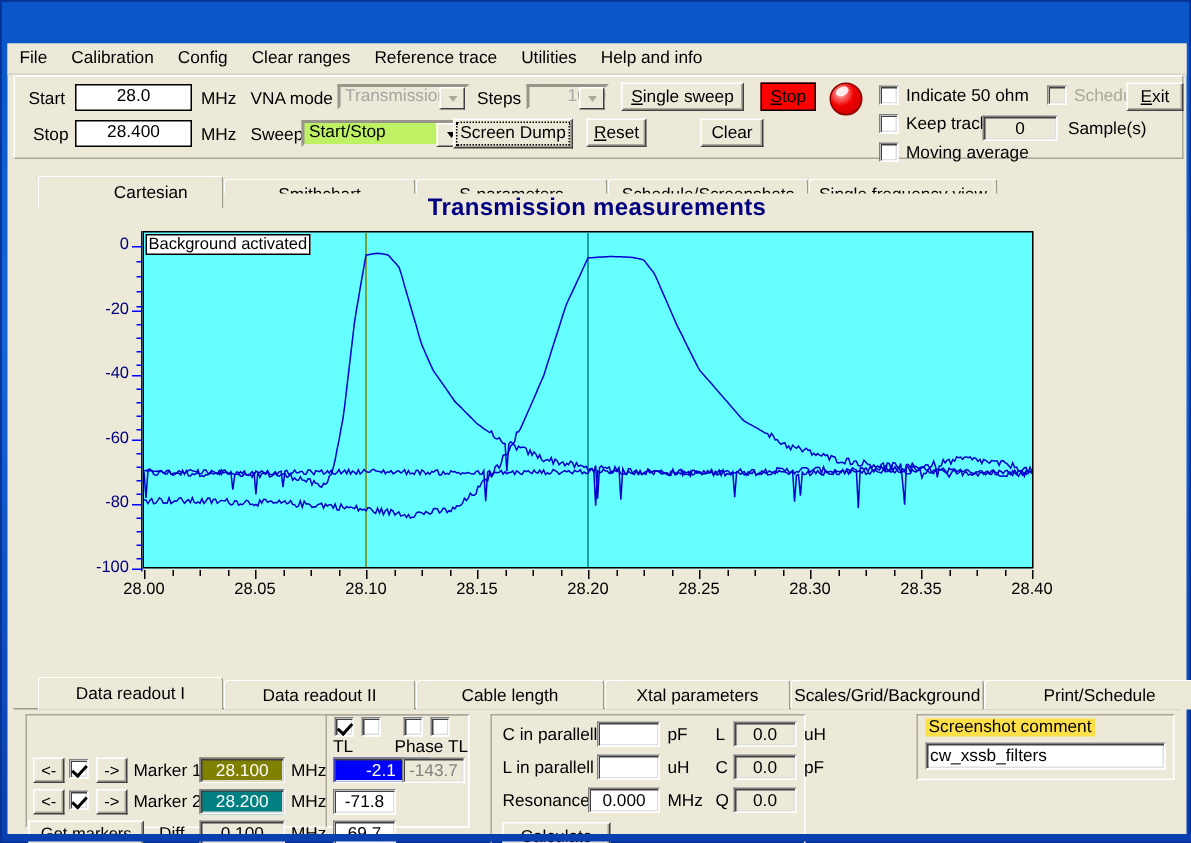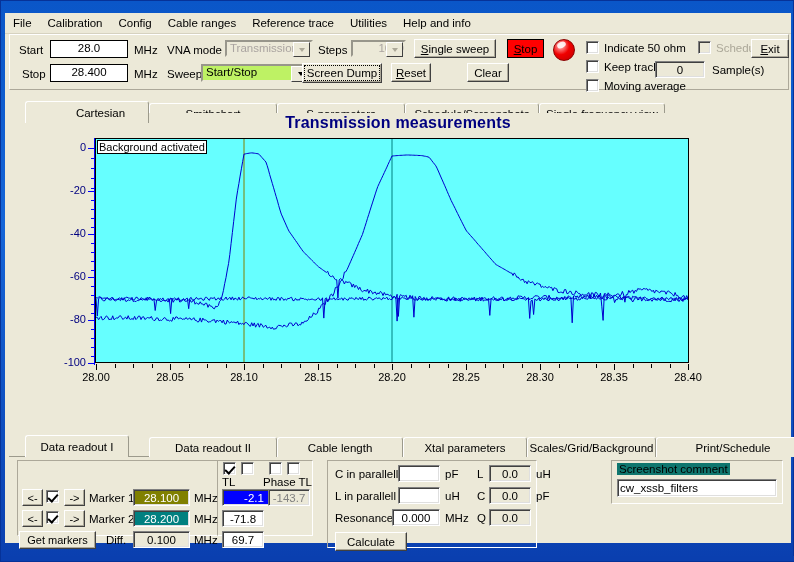--- a/index.html
+++ b/index.html
@@ -44,21 +44,21 @@
     background:linear-gradient(180deg,#7fb8f5 0%,#3b82e0 45%,#1c5fc4 100%);
     box-shadow:inset 0 1px 0 rgba(255,255,255,.6);
   }
   .wbtn.close{background:linear-gradient(180deg,#f9b49a 0%,#e4664a 40%,#cc3311 100%);border-color:#a8280c;}
   .wbtn span{display:block;line-height:1;}
   .wbtn .min{width:8px;height:3px;background:#fff;margin-top:6px;}
   .wbtn .max{width:9px;height:8px;border:2px solid #fff;border-top-width:3px;box-sizing:border-box;}
 
   
   .client{
-    position:absolute;left:4px;top:12px;width:786px;height:530px;
+    position:absolute;left:4px;top:28px;width:786px;height:530px;
     background:#ece9d8;
     box-sizing:border-box;
   }
   .menubar{
     position:absolute;left:0;top:0;width:786px;height:20px;
     background:#ece9d8;display:flex;align-items:center;
     border-bottom:1px solid #d6d2c0;
   }
   .menubar .mi{
     font-size:11.5px;color:#000;padding:2px 8px;cursor:default;
@@ -172,21 +172,21 @@
   .xtickS{position:absolute;top:0;width:1px;height:4px;background:#000;}
   .xlabtxt{position:absolute;top:7px;font-size:11px;color:#000;transform:translateX(-50%);white-space:nowrap;}
   .xtitle{position:absolute;top:22px;width:100%;text-align:center;font-size:11px;color:#000;}
 
   
   .bottompanel{position:absolute;left:4px;top:445px;width:778px;height:82px;background:#ece9d8;}
   .grp{
     position:absolute;box-sizing:border-box;
     border:1px solid #fff;border-top-color:#aca899;border-left-color:#aca899;
   }
-  .grplabel{position:absolute;font-size:11.5px;color:#000;background:#0f766e;padding:0 2px;}
+  .grplabel{position:absolute;font-size:11.5px;color:#000;background:#fde047;padding:0 2px;}
   .mbtn{
     position:absolute;box-sizing:border-box;background:#ece9d8;
     border-top:1px solid #fff;border-left:1px solid #fff;
     border-right:1px solid #404040;border-bottom:1px solid #404040;
     box-shadow:inset -1px -1px 0 #aca899;
     font-size:11px;display:flex;align-items:center;justify-content:center;color:#000;
   }
   .valfield{
     position:absolute;box-sizing:border-box;
     border:1px solid #808080;border-right-color:#fff;border-bottom-color:#fff;
@@ -214,21 +214,21 @@
 
 <div class="window">
 
 
   <div class="client">
 
     <div class="menubar">
       <div class="mi">File</div>
       <div class="mi">Calibration</div>
       <div class="mi">Config</div>
-      <div class="mi">Cable ranges</div>
+      <div class="mi">Clear ranges</div>
       <div class="mi">Reference trace</div>
       <div class="mi">Utilities</div>
       <div class="mi">Help and info</div>
     </div>
 
     <div class="toolbar">
 
       <span class="lbl" style="left:9px;top:9px;">Start</span>
       <div class="tf" style="left:40px;top:5px;width:78px;height:18px;">28.0</div>
       <span class="lbl" style="left:124px;top:9px;">MHz</span>
@@ -407,21 +407,21 @@
           <div class="xtickS" style="left: 538px;"></div>
           <div class="xtickS" style="left: 556px;"></div>
           <div class="xtickS" style="left: 575px;"></div>
           <div class="xtick" style="left: 593px;"></div>
           <div class="xlabtxt" style="left: 593px;">28.40</div>
         </div>
     </div>
 
     <div class="tabrow" style="left:4px;top:424px;width:778px;">
       <div class="tabline" style="left:0;top:19px;width:778px;"></div>
-      <div class="tab sel" style="left:16px;width:104px;">
+      <div class="tab sel" style="left:16px;width:124px;">
           <span>Data readout I</span>
         </div>
       <div class="tab" style="left:140px;width:128px;">
           <span>Data readout II</span>
         </div>
       <div class="tab" style="left:268px;width:126px;">
           <span>Cable length</span>
         </div>
       <div class="tab" style="left:394px;width:124px;">
           <span>Xtal parameters</span>

